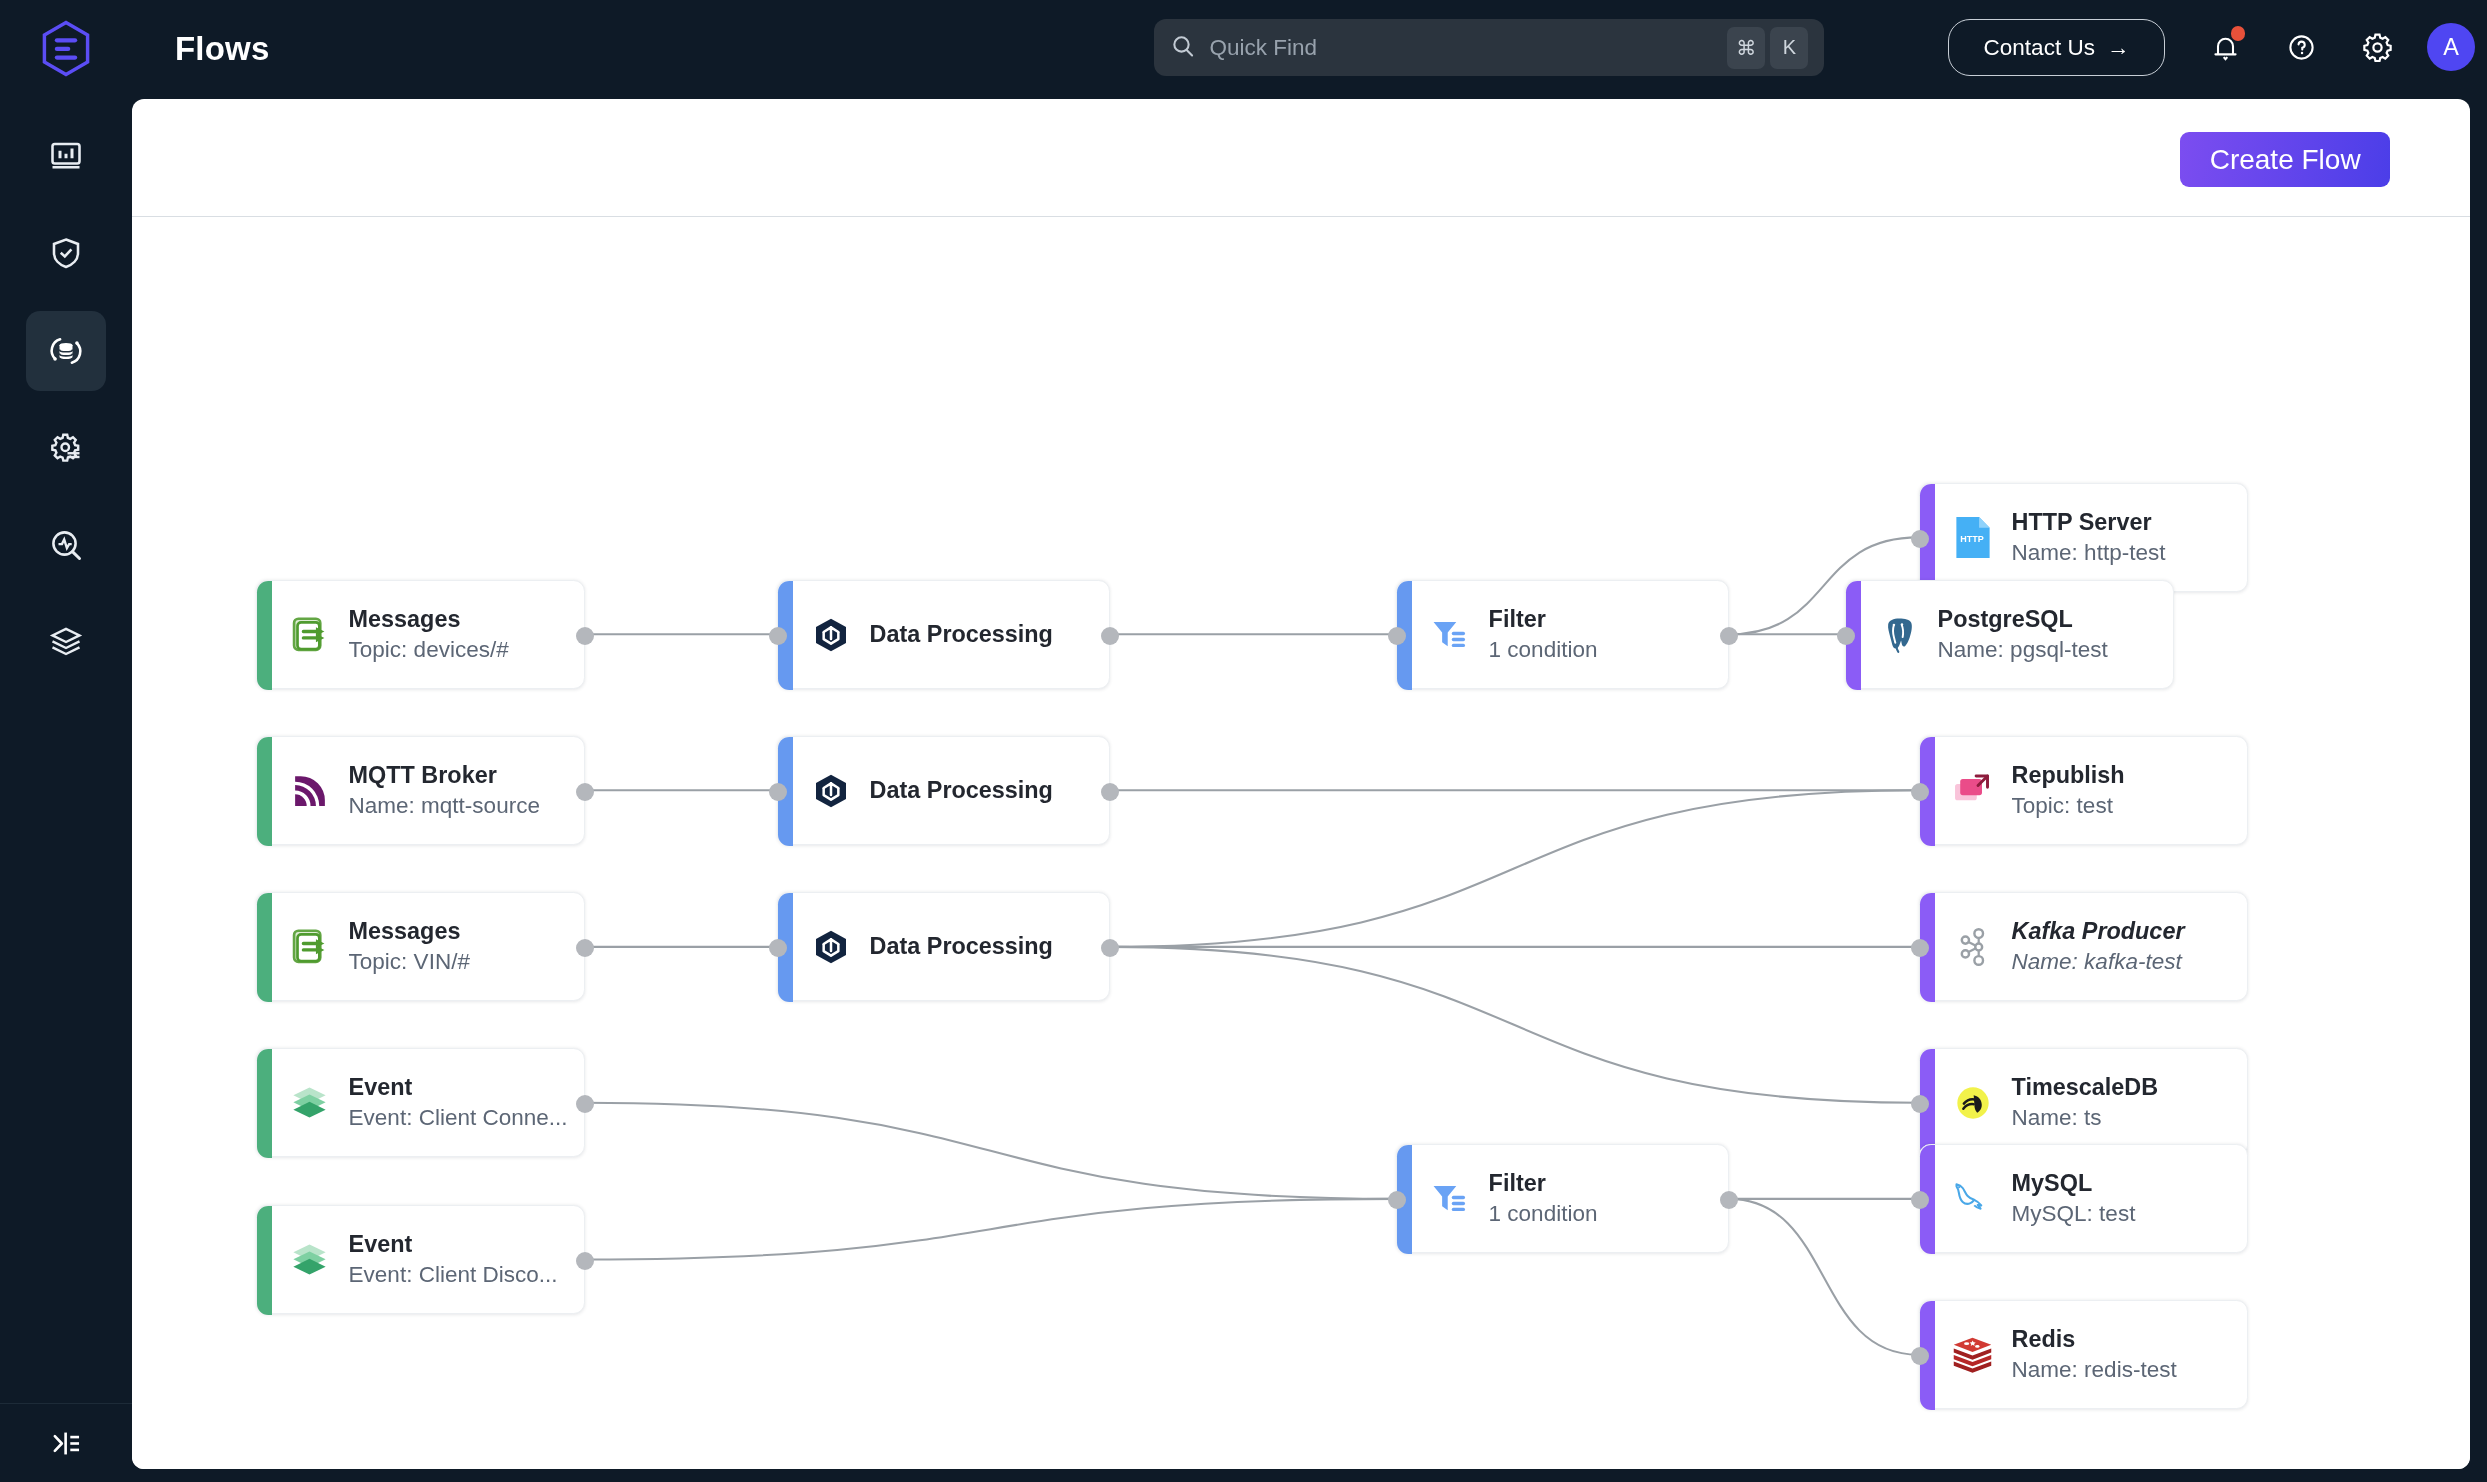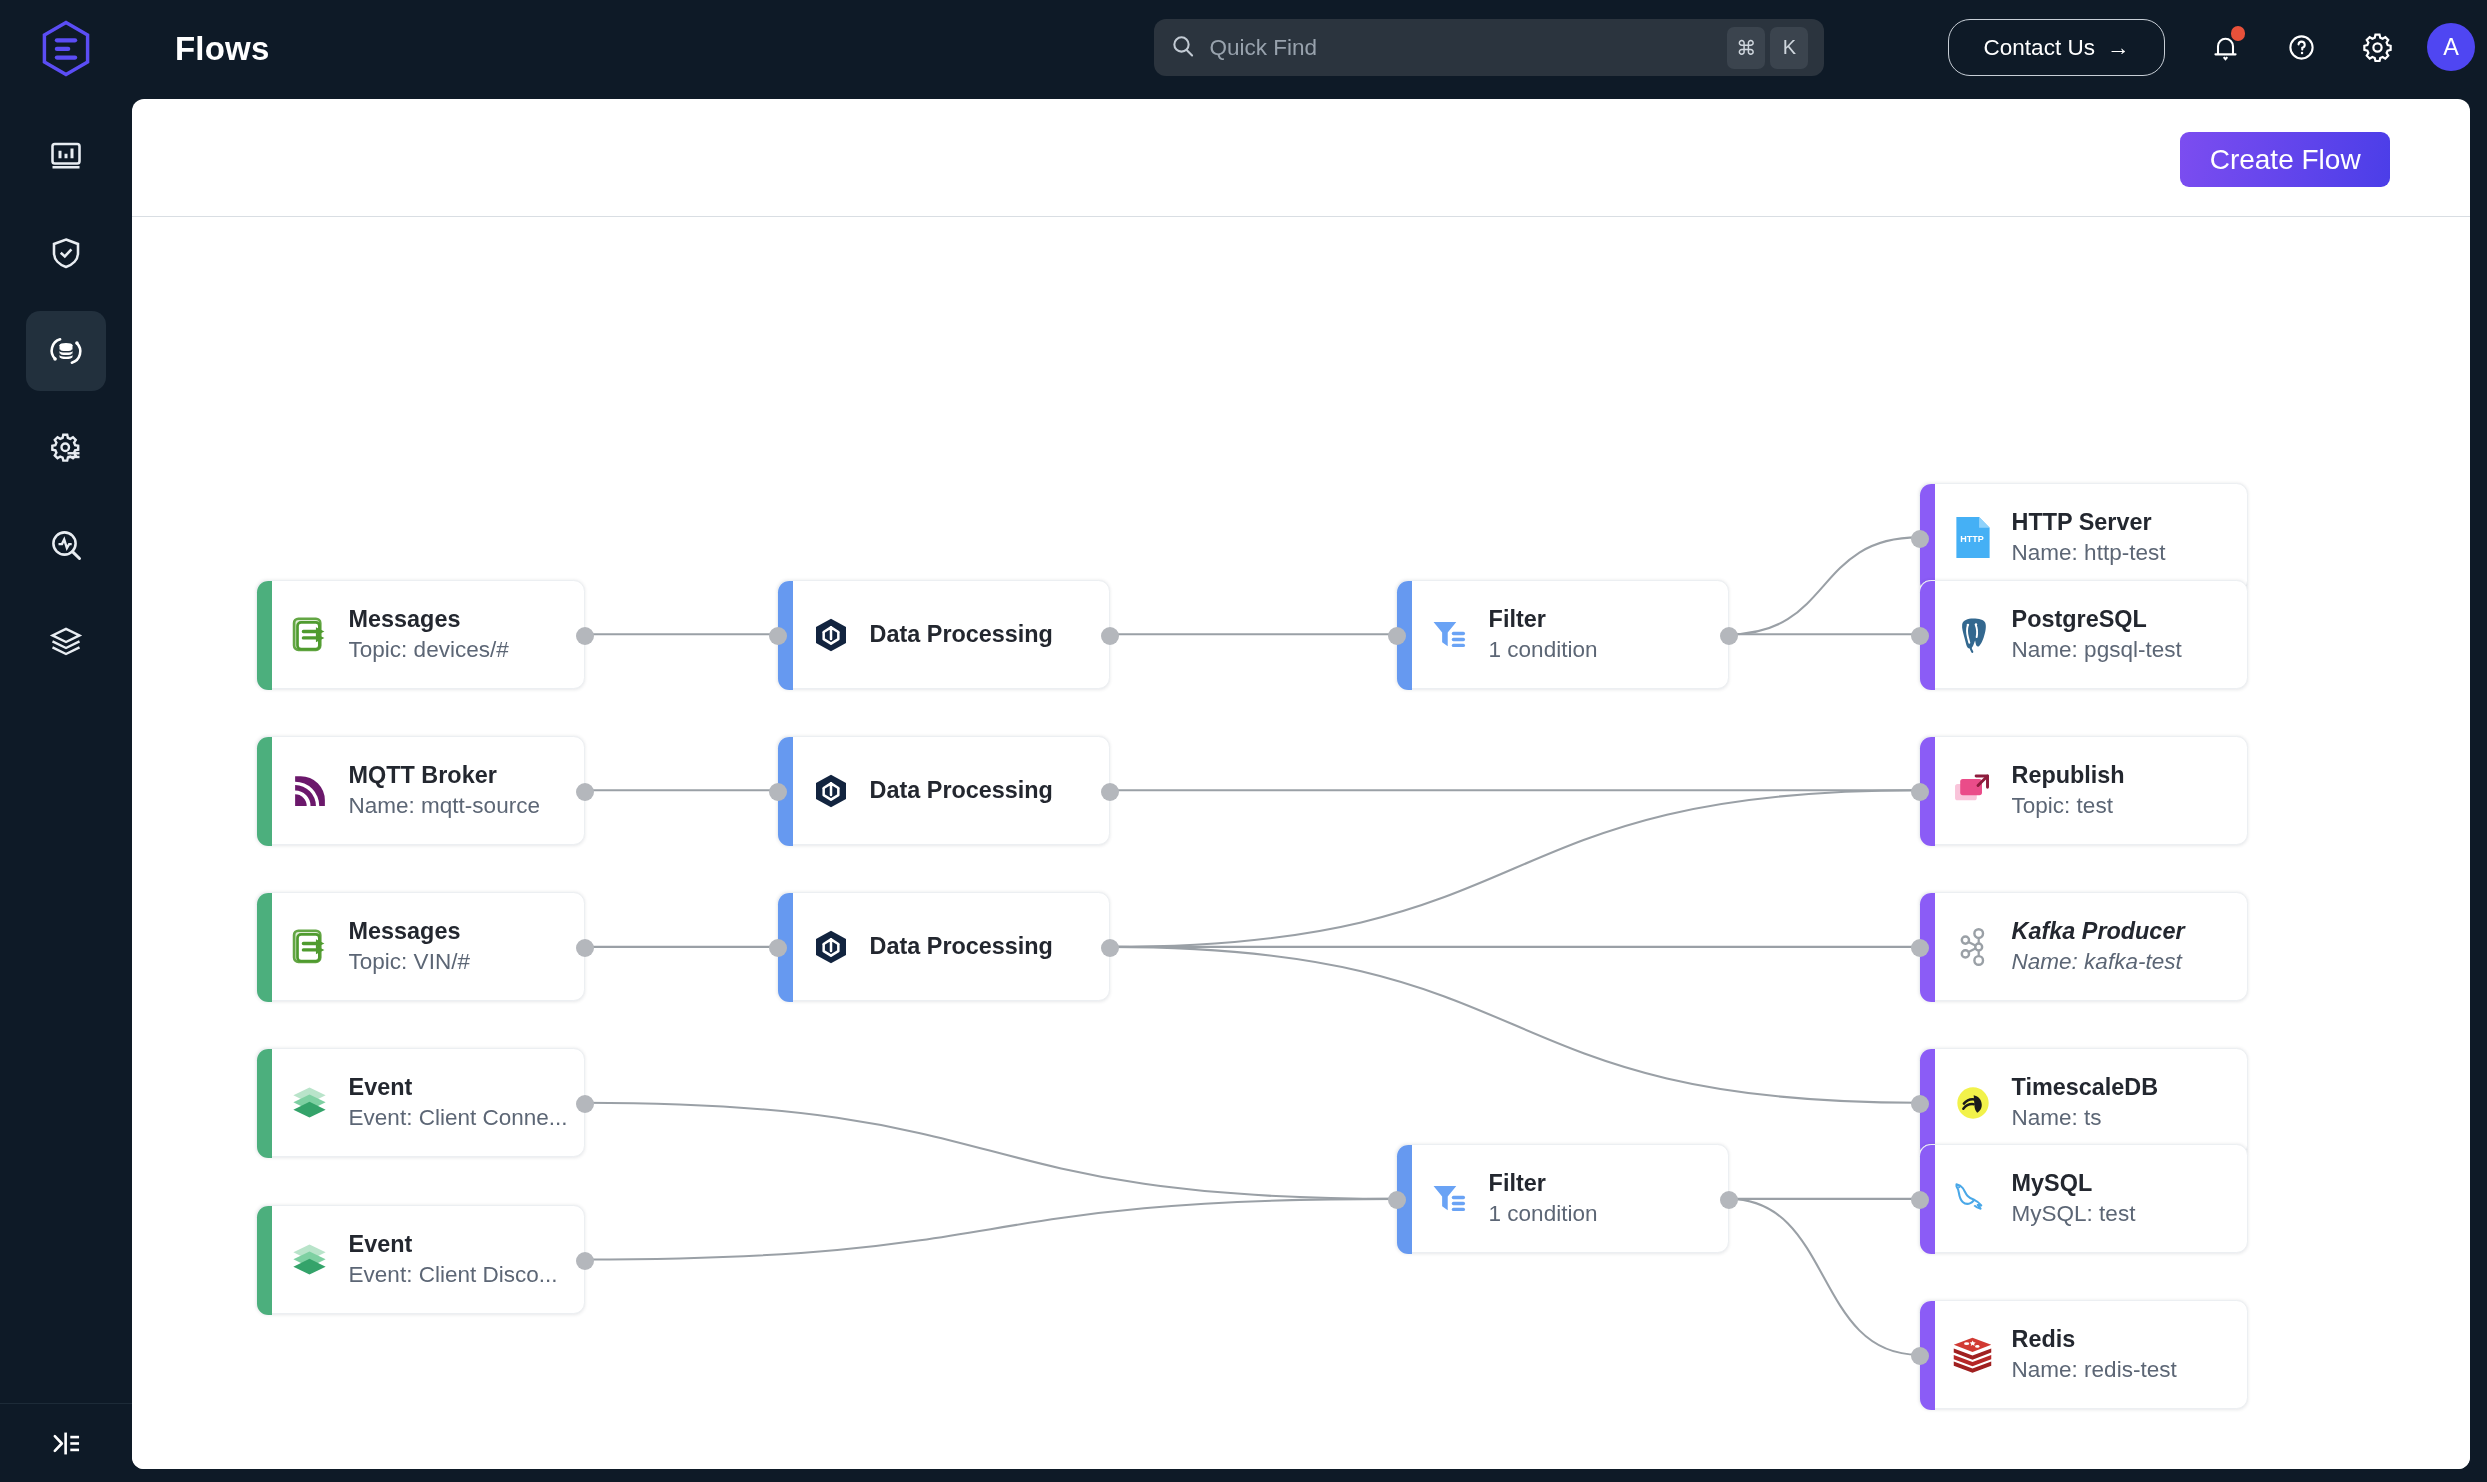--- a/index.html
+++ b/index.html
@@ -444,21 +444,21 @@
       <path d="M14.5 1.2 L20.6 7.3 H14.5 Z" fill="#8fd2fb"></path>
       <text x="10.4" y="15.6" font-family="Liberation Sans, sans-serif" font-size="5.2" font-weight="bold" fill="#ffffff" text-anchor="middle">HTTP</text>
     </svg>
             </div>
             <div class="txt">
               <div class="t1">HTTP Server</div>
               <div class="t2">Name: http-test</div>
             </div>
             <div class="port in"></div>
           </div>
-          <div class="node sink" style="left: 1787px; top: 363px; width: 329px;">
+          <div class="node sink" style="left: 1713px; top: 363px; width: 329px;">
             <div class="accent"></div>
             <div class="ico">
               <svg width="42" height="42" viewBox="0 0 24 24">
       <path d="M12.1 2.6 c3.2 0 6.2 .7 6.9 2.4 .8 1.9 .1 5.5-.9 8.4 -.8 2.5-2 4.6-2.9 5.1 -.8 .4-1.4-.4-1.6-1.3 l-.4-2.1 -1 2.7 c-.4 1.1-1.2 1.9-2.1 1.9 -1 0-1.6-.9-1.9-2 L7 13.1 c-.6-2.2-1.5-5.1-1.2-7.1 .3-2.3 3.2-3.4 6.3-3.4 Z" fill="#33688f"></path>
       <path d="M9.0 6.6 c-.6 2.0-.5 4.4 .1 6.7 l.8 3.1" stroke="#ffffff" stroke-width="1.1" fill="none" stroke-linecap="round"></path>
       <path d="M13.6 6.4 c.8 1.9 .9 4.5 .5 6.8" stroke="#ffffff" stroke-width="1.1" fill="none" stroke-linecap="round"></path>
       <path d="M10.2 18.0 c.5 1.8 .9 2.9 1.4 3.6" stroke="#33688f" stroke-width="1.2" fill="none" stroke-linecap="round"></path>
       <circle cx="9.1" cy="6.2" r=".7" fill="#ffffff"></circle>
       <circle cx="13.7" cy="6.0" r=".7" fill="#ffffff"></circle>
     </svg>

